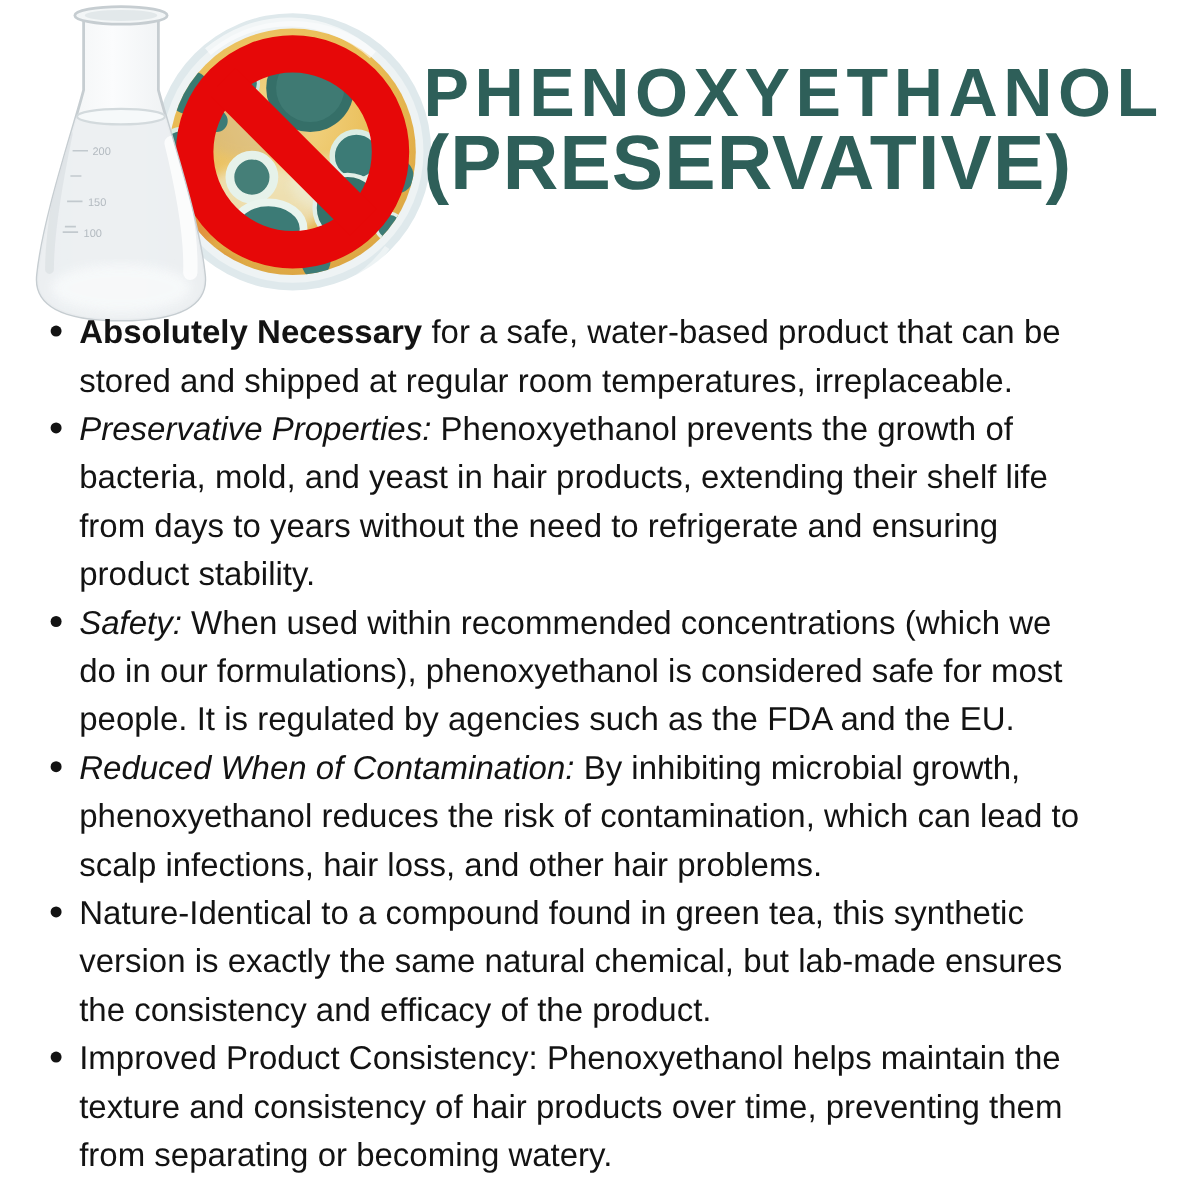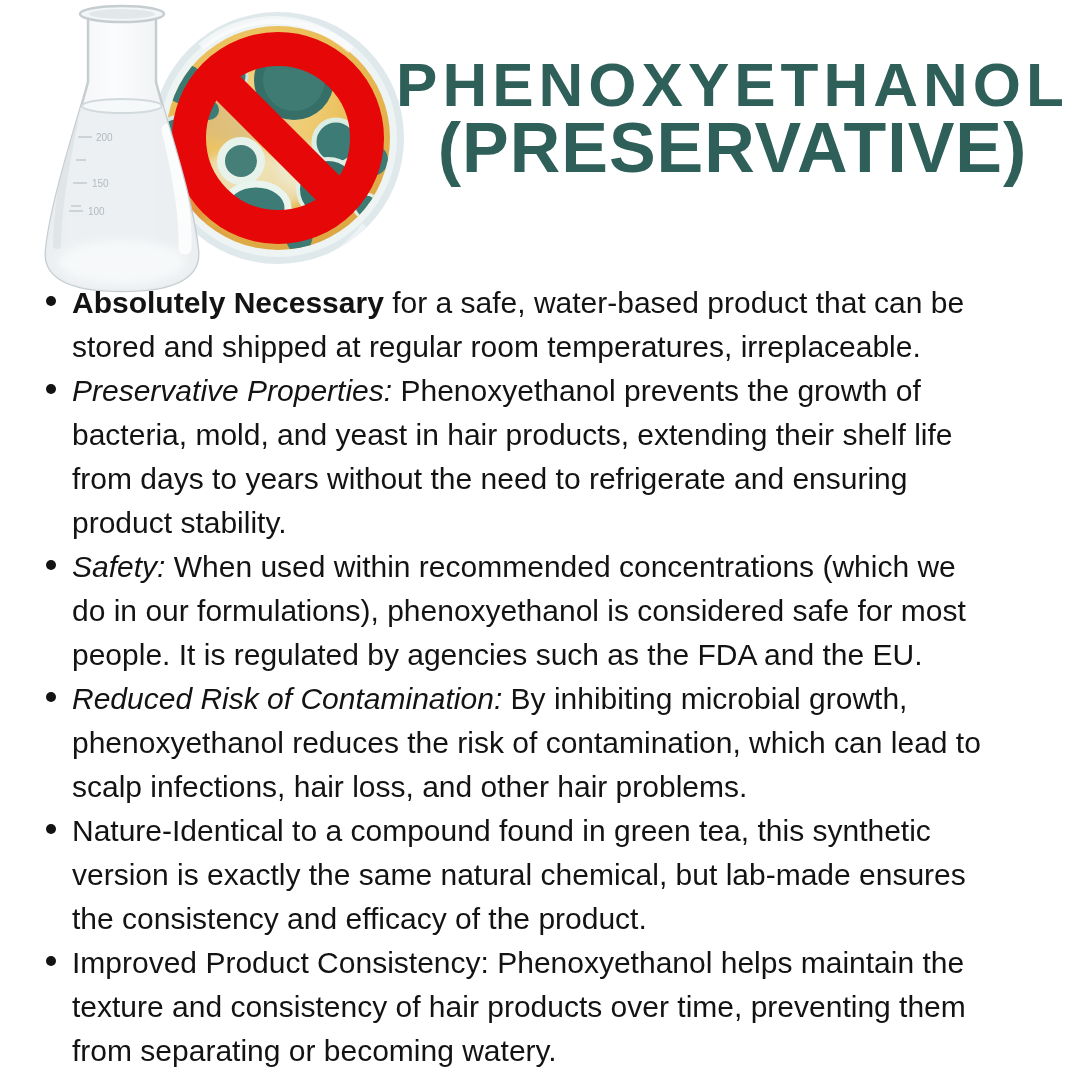--- a/index.html
+++ b/index.html
@@ -4,25 +4,25 @@
 <style>
   html,body{margin:0;padding:0;background:#ffffff;}
   .canvas{
     position:relative;
     width:1080px;height:1080px;
     background:#ffffff;
     overflow:hidden;
     font-family:"Liberation Sans",sans-serif;
   }
   
-  .hero{position:absolute;left:16px;top:0;width:410px;height:300px;}
+  .hero{position:absolute;left:4px;top:0;width:410px;height:300px;}
   
   .title{
     position:absolute;left:385px;top:52px;width:695px;
-    text-align:center;color:#2e5f59;font-weight:700;
+    text-align:left;color:#2e5f59;font-weight:700;
     -webkit-user-select:none;
   }
   .title .l1{display:block;font-size:62px;line-height:66px;letter-spacing:5px;white-space:nowrap;}
   .title .l2{display:block;font-size:70px;line-height:60px;letter-spacing:1px;white-space:nowrap;}
   
   .benefits{
     position:absolute;left:40px;top:281px;width:952px;
     margin:0;padding:0;list-style:none;
     color:#131313;font-size:30px;line-height:44px;
   }
@@ -133,21 +133,21 @@
     <li>
       <span class="dot"></span>
       <span class="lead" data-style="bold-italic">Preservative Properties:</span><span> Phenoxyethanol prevents the growth of bacteria, mold, and yeast in hair products, extending their shelf life from days to years without the need to refrigerate and ensuring product stability.</span>
     </li>
     <li>
       <span class="dot"></span>
       <span class="lead" data-style="bold-italic">Safety:</span><span> When used within recommended concentrations (which we do in our formulations), phenoxyethanol is considered safe for most people. It is regulated by agencies such as the FDA and the EU.</span>
     </li>
     <li>
       <span class="dot"></span>
-      <span class="lead" data-style="bold-italic">Reduced Risk of Contamination:</span><span> By inhibiting microbial growth, phenoxyethanol reduces the risk of contamination, which can lead to scalp infections, hair loss, and other hair problems.</span>
+      <span class="lead" data-style="bold-italic">Reduced When of Contamination:</span><span> By inhibiting microbial growth, phenoxyethanol reduces the risk of contamination, which can lead to scalp infections, hair loss, and other hair problems.</span>
     </li>
     <li>
       <span class="dot"></span>
       <span class="lead" data-style="none"></span><span>Nature-Identical to a compound found in green tea, this synthetic version is exactly the same natural chemical, but lab-made ensures the consistency and efficacy of the product.</span>
     </li>
     <li>
       <span class="dot"></span>
       <span class="lead" data-style="none"></span><span>Improved Product Consistency: Phenoxyethanol helps maintain the texture and consistency of hair products over time, preventing them from separating or becoming watery.</span>
     </li>
   </ul>

